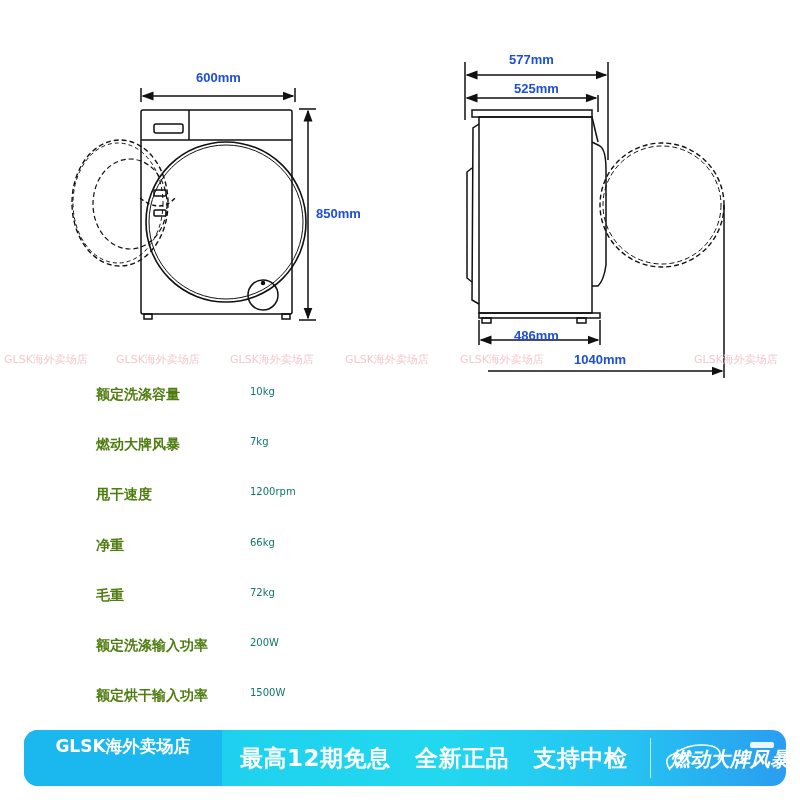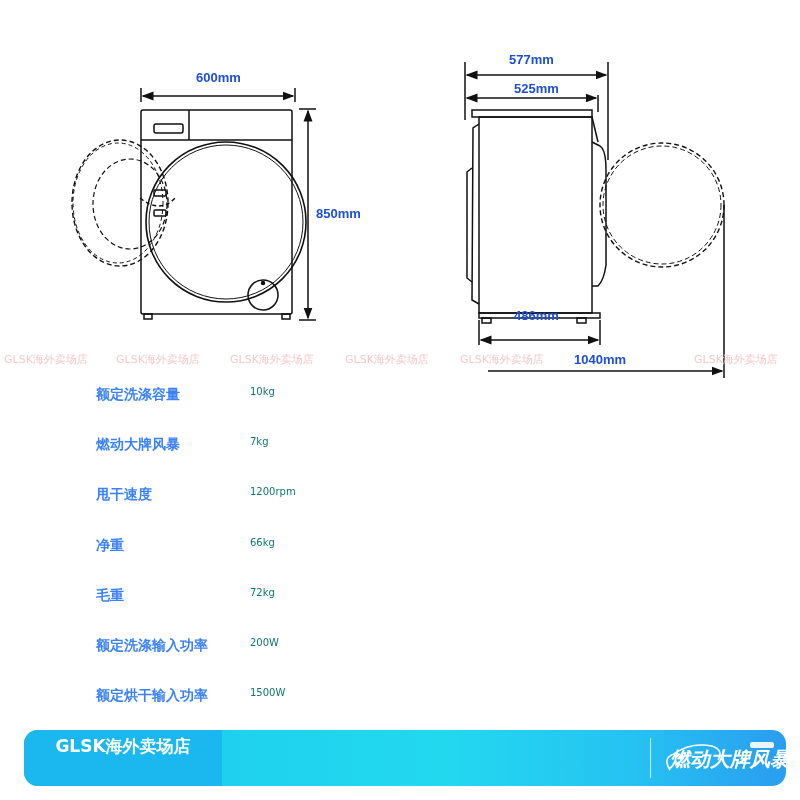--- a/index.html
+++ b/index.html
@@ -4,21 +4,21 @@
 <style>
   html, body { margin:0; padding:0; }
   body { width:800px; height:800px; background:#ffffff; position:relative; overflow:hidden;
          font-family:"DejaVu Sans", "Liberation Sans", sans-serif; color:#222; }
   .diagram { position:absolute; left:0; top:0; width:800px; height:380px; }
   .dim-label { position:absolute; font-family:"Liberation Sans", sans-serif; font-weight:bold; font-size:13px; color:#1d4ed8; white-space:nowrap; }
   .watermark-row { position:absolute; top:352px; left:0; width:800px; height:20px; }
   .wm { position:absolute; font-size:11px; color:#f2c9cf; white-space:nowrap; }
   .specs { position:absolute; left:96px; top:386px; }
   .spec-row { position:absolute; left:0; width:400px; height:22px; }
-  .spec-label { position:absolute; left:0; font-size:14px; font-weight:bold; color:#3b82f6; white-space:nowrap; }
+  .spec-label { position:absolute; left:0; font-size:14px; font-weight:bold; color:#4d7c0f; white-space:nowrap; }
   .spec-value { position:absolute; left:154px; font-size:10px; color:#0f766e; white-space:nowrap; }
   .banner { position:absolute; left:24px; top:730px; width:762px; height:56px; border-radius:14px; overflow:hidden;
             background:linear-gradient(90deg,#1ec3ee 0%,#1fd2ee 30%,#22d8ef 55%,#26c2f2 80%,#2a9df0 100%); }
   .banner-left { position:absolute; left:0; top:0; width:198px; height:56px; background:#1ab8ef; color:#fff;
                  font-weight:bold; font-size:17px; line-height:23px; text-align:center; padding-top:5px; box-sizing:border-box; }
   .banner-mid { position:absolute; left:216px; top:13px; color:#fff; font-weight:bold; font-size:23px; white-space:nowrap; letter-spacing:0.5px; }
   .banner-mid span { margin-right:16px; }
   .banner-div { position:absolute; left:626px; top:8px; width:1px; height:40px; background:rgba(255,255,255,0.7); }
   .banner-logo { position:absolute; left:646px; top:16px; color:#fff; font-style:italic; font-weight:bold; font-size:20px; white-space:nowrap; }
   .banner-logo-badge { position:absolute; left:726px; top:12px; width:24px; height:6px; border-radius:2px; background:#fff; opacity:0.9; }
@@ -99,21 +99,21 @@
 
       <line x1="724" y1="205" x2="724" y2="378"></line>
       <line x1="488" y1="371" x2="722" y2="371" marker-end="url(#ah)"></line>
     </g>
   </svg>
 
   <div class="dim-label" style="left:196px;top:70px;">600mm</div>
   <div class="dim-label" style="left:316px;top:206px;">850mm</div>
   <div class="dim-label" style="left:509px;top:52px;">577mm</div>
   <div class="dim-label" style="left:514px;top:81px;">525mm</div>
-  <div class="dim-label" style="left:514px;top:308px;text-align:center;">486mm</div>
+  <div class="dim-label" style="left:514px;top:328px;text-align:center;">486mm</div>
   <div class="dim-label" style="left:574px;top:352px;">1040mm</div>
 </div>
 
 <div class="watermark-row">
   <span class="wm" style="left:4px;">GLSK海外卖场店</span>
   <span class="wm" style="left:116px;">GLSK海外卖场店</span>
   <span class="wm" style="left:230px;">GLSK海外卖场店</span>
   <span class="wm" style="left:345px;">GLSK海外卖场店</span>
   <span class="wm" style="left:460px;">GLSK海外卖场店</span>
   <span class="wm" style="left:694px;">GLSK海外卖场店</span>
@@ -147,19 +147,24 @@
   <div class="spec-row" style="top:301px;">
     <span class="spec-label">额定烘干输入功率</span>
     <span class="spec-value">1500W</span>
   </div>
 </div>
 
 <div class="banner">
   <div class="banner-left">
     <div>GLSK海外卖场店</div>
   </div>
+  <div class="banner-mid">
+    <span>最高12期免息</span>
+    <span>全新正品</span>
+    <span>支持中检</span>
+  </div>
   <div class="banner-div"></div>
   <svg style="position:absolute;left:636px;top:10px;" width="70" height="34">
     <path d="M10 30 Q2 18 14 14 Q30 2 52 6 Q64 10 58 20" fill="none" stroke="#fff" stroke-width="1.6"></path>
   </svg>
   <div class="banner-logo">燃动大牌风暴</div>
   <div class="banner-logo-badge"></div>
 </div>
 
 </body></html>

